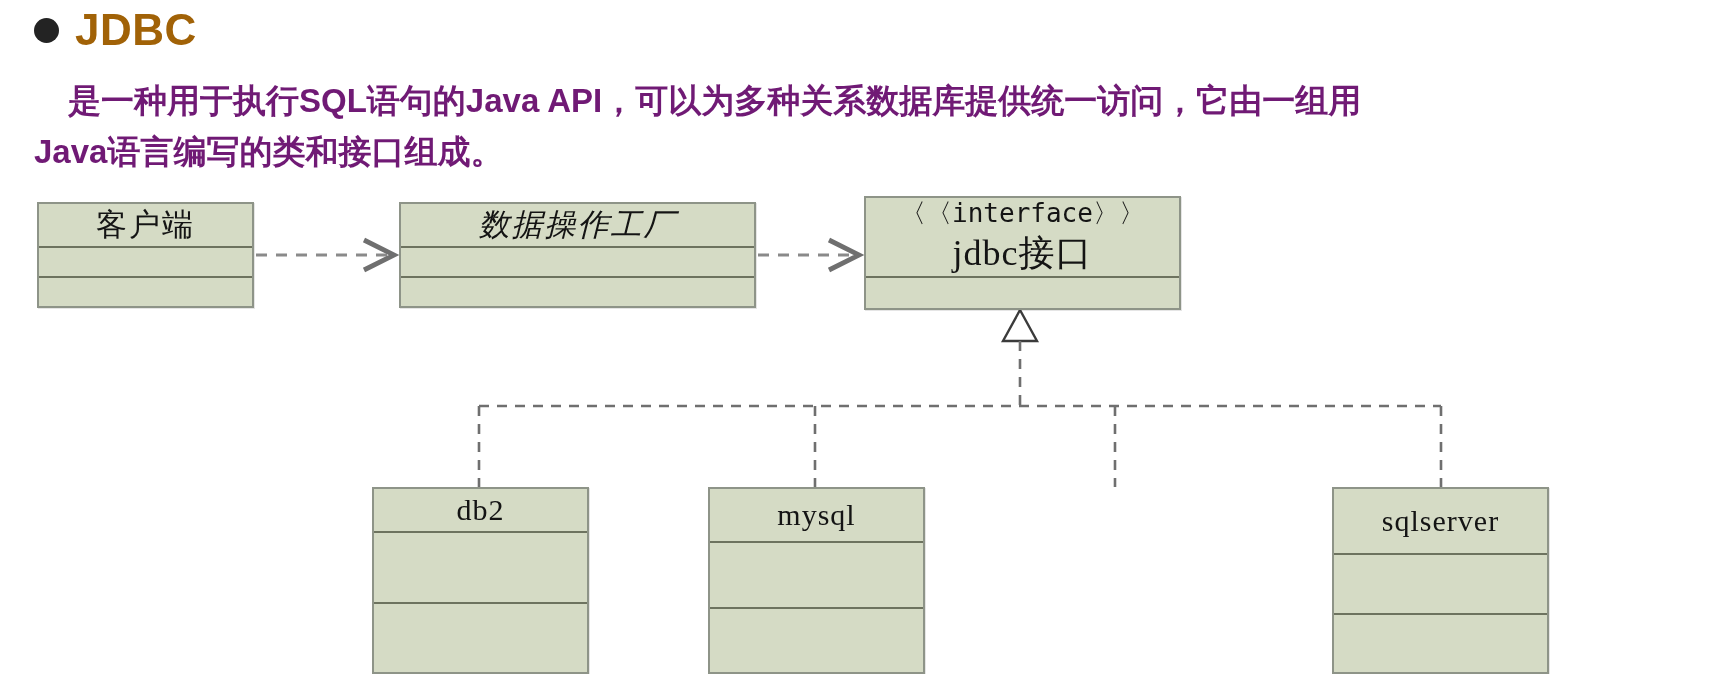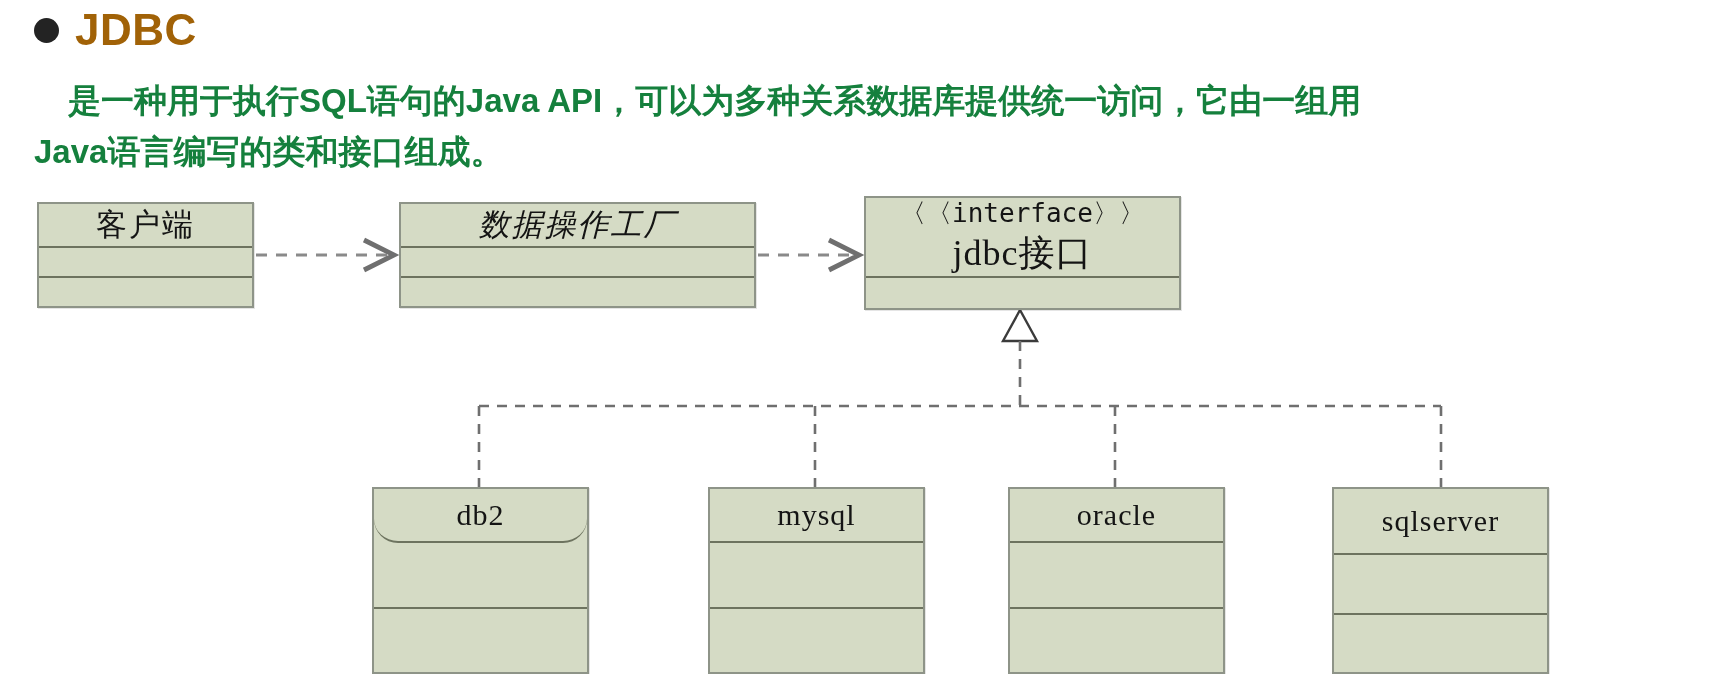--- a/index.html
+++ b/index.html
@@ -48,21 +48,21 @@
   
   .paragraph {
     position: absolute;
     left: 34px;
     top: 75px;
     width: 1660px;
     font-family: "Liberation Sans", sans-serif;
     font-size: 33px;
     font-weight: 700;
     line-height: 51px;
-    color: #15803d;
+    color: #701a75;
     letter-spacing: 0px;
   }
   .paragraph .indent { display: inline-block; width: 34px; }
 
   
   .uml-box {
     position: absolute;
     box-sizing: border-box;
     background: #d5dbc5;
     border: 2px solid #8e9488;
@@ -192,42 +192,35 @@
 
   <div class="uml-box" style="left:864px; top:196px; width:317px; height:114px;">
     <div class="uml-title" style="height:80px;">
       <span class="stereotype">〈〈interface〉〉</span>
       <span class="iface-name">jdbc接口</span>
     </div>
     <div class="uml-compartment"></div>
   </div>
 
   <div class="uml-box" style="left:372px; top:487px; width:217px; height:187px;">
-    <div class="uml-title" style="height:54px;border-radius:24px;">
+    <div class="uml-title" style="height:44px;">
       <span class="title-serif">db2</span>
     </div>
     <div class="uml-compartment"></div>
     <div class="uml-compartment"></div>
   </div>
 
   <div class="uml-box" style="left:708px; top:487px; width:217px; height:187px;">
     <div class="uml-title" style="height:54px;">
       <span class="title-serif">mysql</span>
     </div>
     <div class="uml-compartment"></div>
     <div class="uml-compartment"></div>
   </div>
 
-  <div class="uml-box" style="left:1008px; top:487px; width:217px; height:187px;">
-    <div class="uml-title" style="height:54px;">
-      <span class="title-serif">oracle</span>
-    </div>
-    <div class="uml-compartment"></div>
-    <div class="uml-compartment"></div>
-  </div>
 
   <div class="uml-box" style="left:1332px; top:487px; width:217px; height:187px;">
     <div class="uml-title" style="height:66px;">
       <span class="title-serif">sqlserver</span>
     </div>
     <div class="uml-compartment"></div>
     <div class="uml-compartment"></div>
   </div>
 
 </div>

